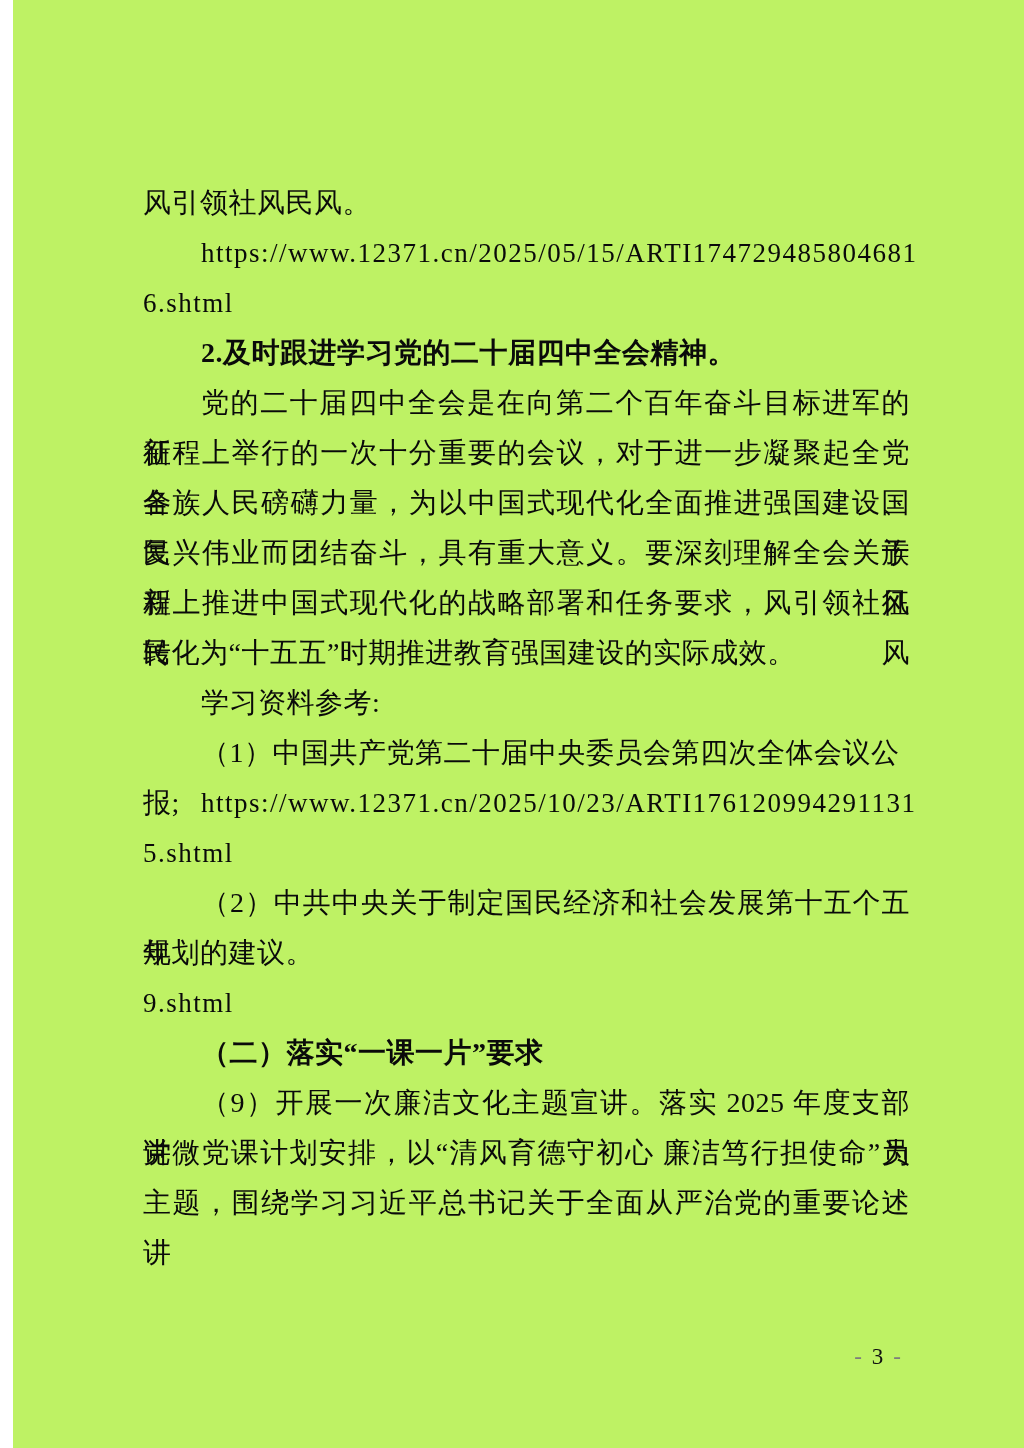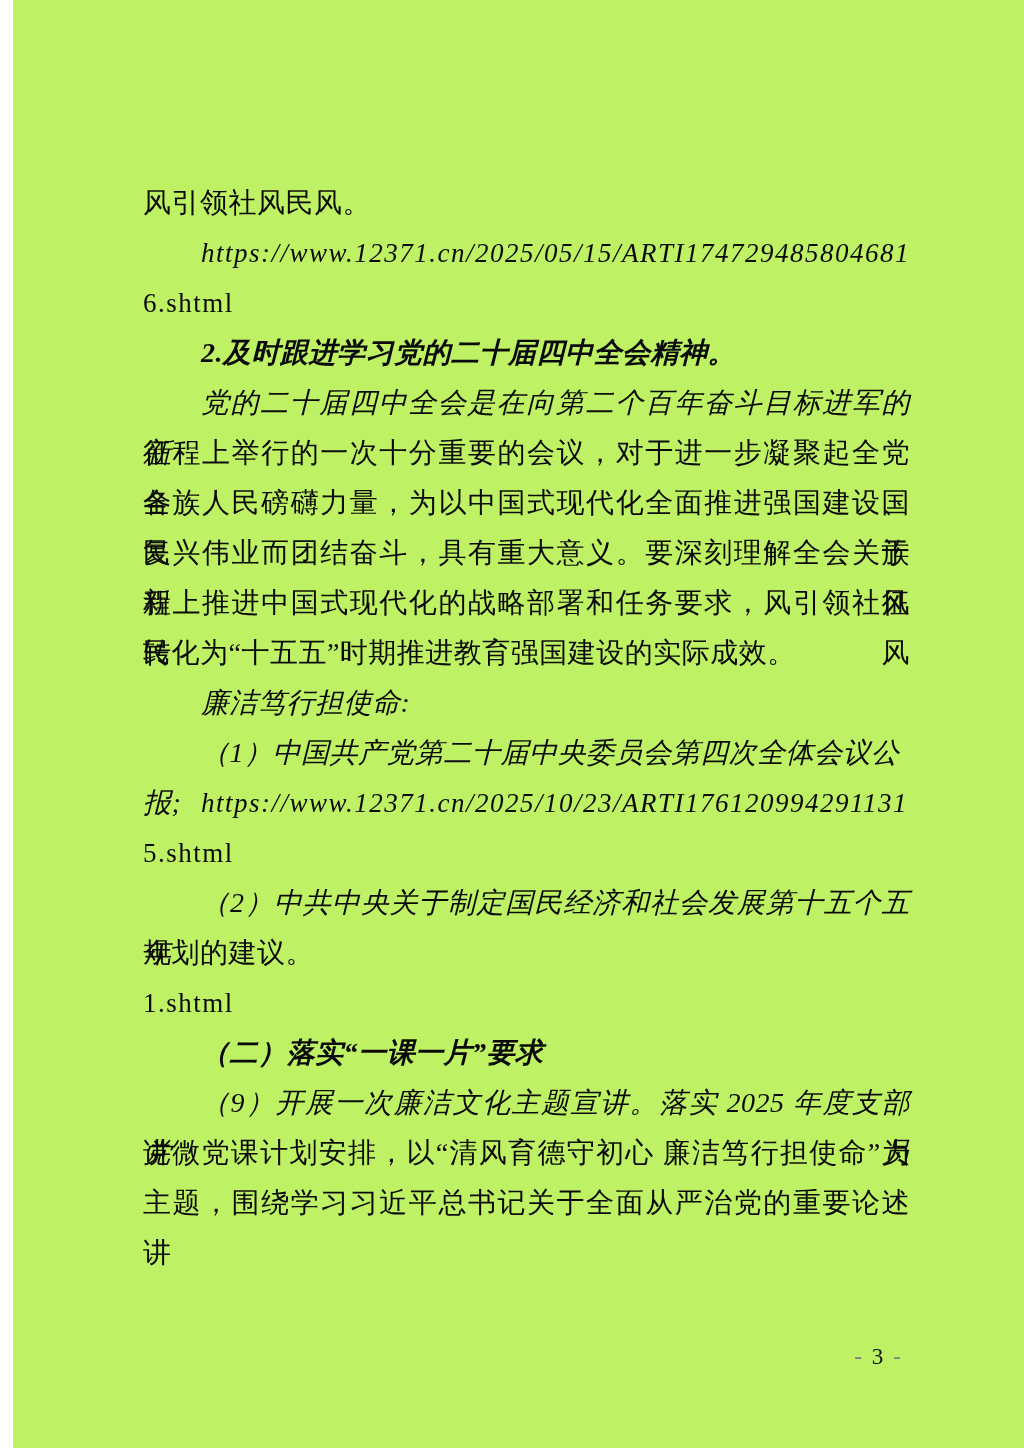--- a/index.html
+++ b/index.html
@@ -22,21 +22,21 @@
     left: 130px;
     top: 178px;
     width: 767px;
   }
   .line {
     height: 50px;
     line-height: 50px;
     font-size: 28px;
     letter-spacing: 0.5px;
   }
-  .indent { text-indent: 58px; font-style: italic; }
+  .indent { text-indent: 58px; }
   .justify {
     text-align: justify;
     text-align-last: justify;
     text-justify: inter-character;
   }
   .bold { font-weight: 700; }
   .url-line {
     font-size: 27px;
     letter-spacing: 1.5px;
     white-space: nowrap;
@@ -67,27 +67,27 @@
   <div class="line">风引领社风民风。</div>
       <div class="line indent url-line">https://www.12371.cn/2025/05/15/ARTI174729485804681</div>
       <div class="line url-line">6.shtml</div>
       <div class="line indent bold">2.及时跟进学习党的二十届四中全会精神。</div>
       <div class="line indent justify">党的二十届四中全会是在向第二个百年奋斗目标进军的新</div>
       <div class="line justify">征程上举行的一次十分重要的会议，对于进一步凝聚起全党全国</div>
       <div class="line justify">各族人民磅礴力量，为以中国式现代化全面推进强国建设、民族</div>
       <div class="line justify">复兴伟业而团结奋斗，具有重大意义。要深刻理解全会关于新征</div>
       <div class="line justify">程上推进中国式现代化的战略部署和任务要求，风引领社风民风</div>
       <div class="line">转化为“十五五”时期推进教育强国建设的实际成效。</div>
-      <div class="line indent">廉洁笃行担使命:</div>
+      <div class="line indent">学习资料参考:</div>
       <div class="line indent">（1）中国共产党第二十届中央委员会第四次全体会议公报;</div>
       <div class="line indent url-line">https://www.12371.cn/2025/10/23/ARTI176120994291131</div>
       <div class="line url-line">5.shtml</div>
       <div class="line indent justify">（2）中共中央关于制定国民经济和社会发展第十五个五年</div>
       <div class="line">规划的建议。</div>
-      <div class="line url-line">1.shtml</div>
+      <div class="line url-line">9.shtml</div>
       <div class="line indent bold">（二）落实“一课一片”要求</div>
       <div class="line indent justify">（9）开展一次廉洁文化主题宣讲。落实 2025 年度支部党员</div>
       <div class="line justify">讲微党课计划安排，以“清风育德守初心 廉洁笃行担使命”为</div>
       <div class="line justify">主题，围绕学习习近平总书记关于全面从严治党的重要论述讲</div>
     </div>
   <div class="footer">
     <span class="dash">-</span><span class="num">3</span><span class="dash">-</span>
   </div>
 </div>
 

